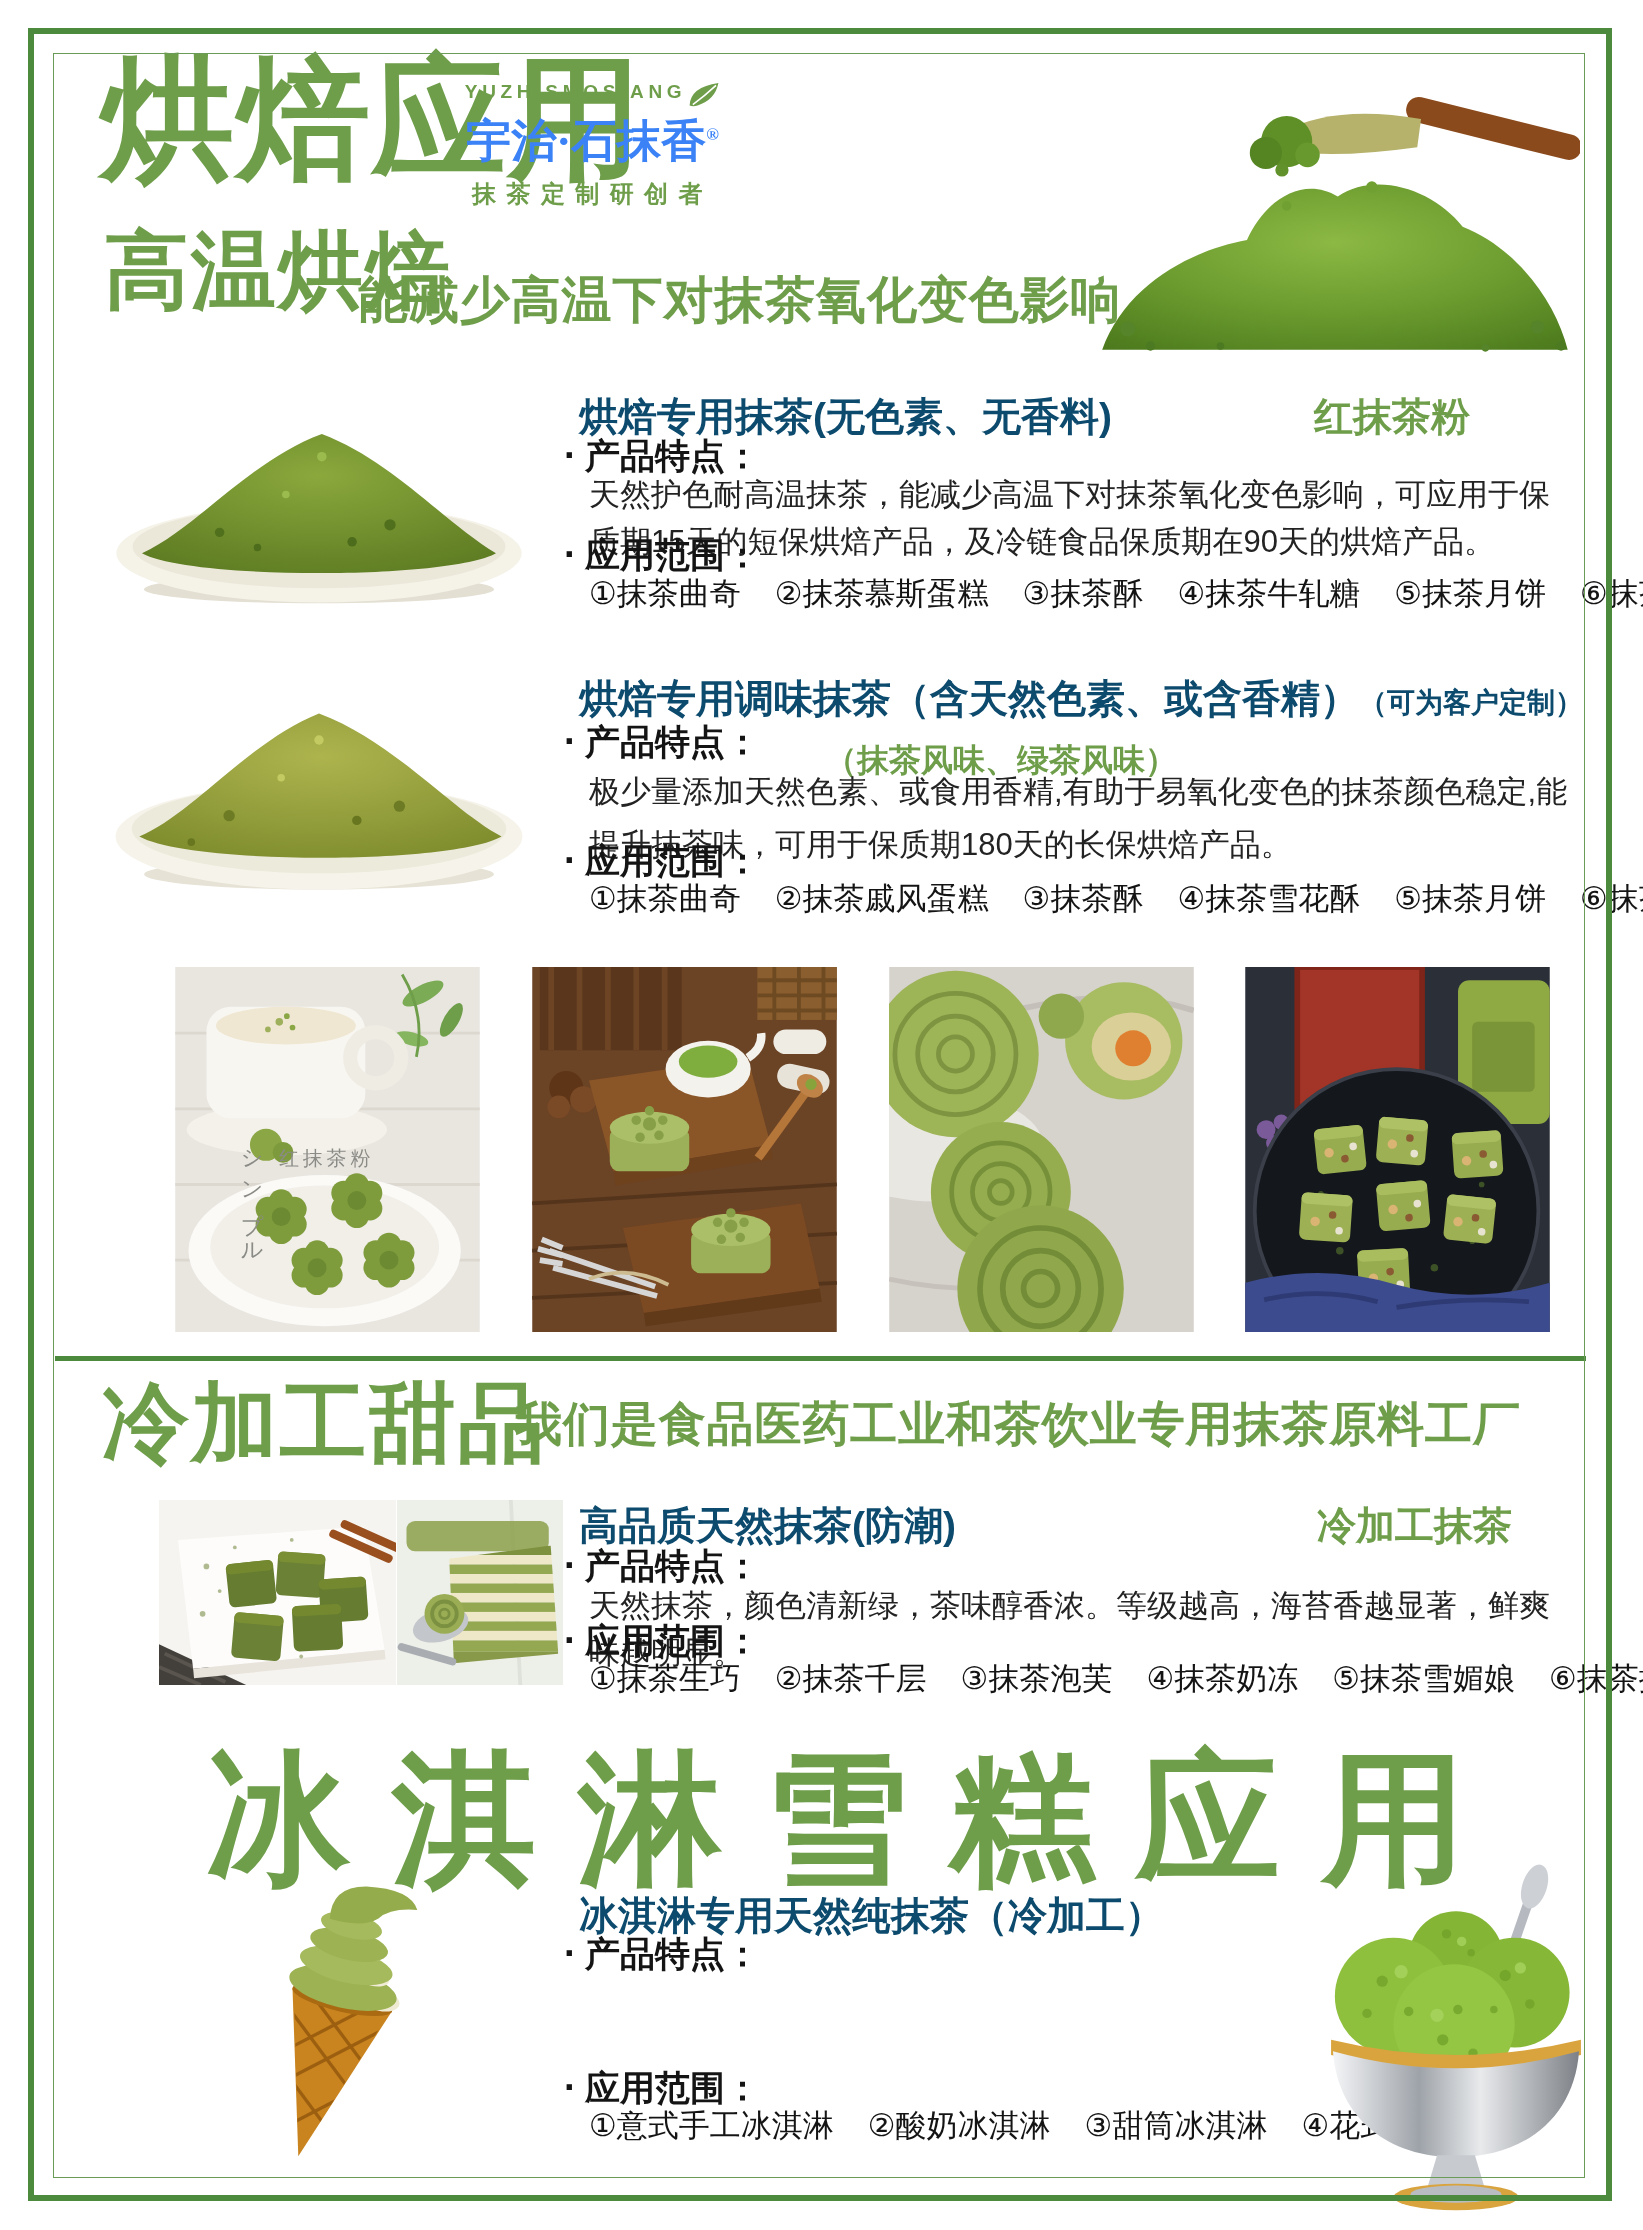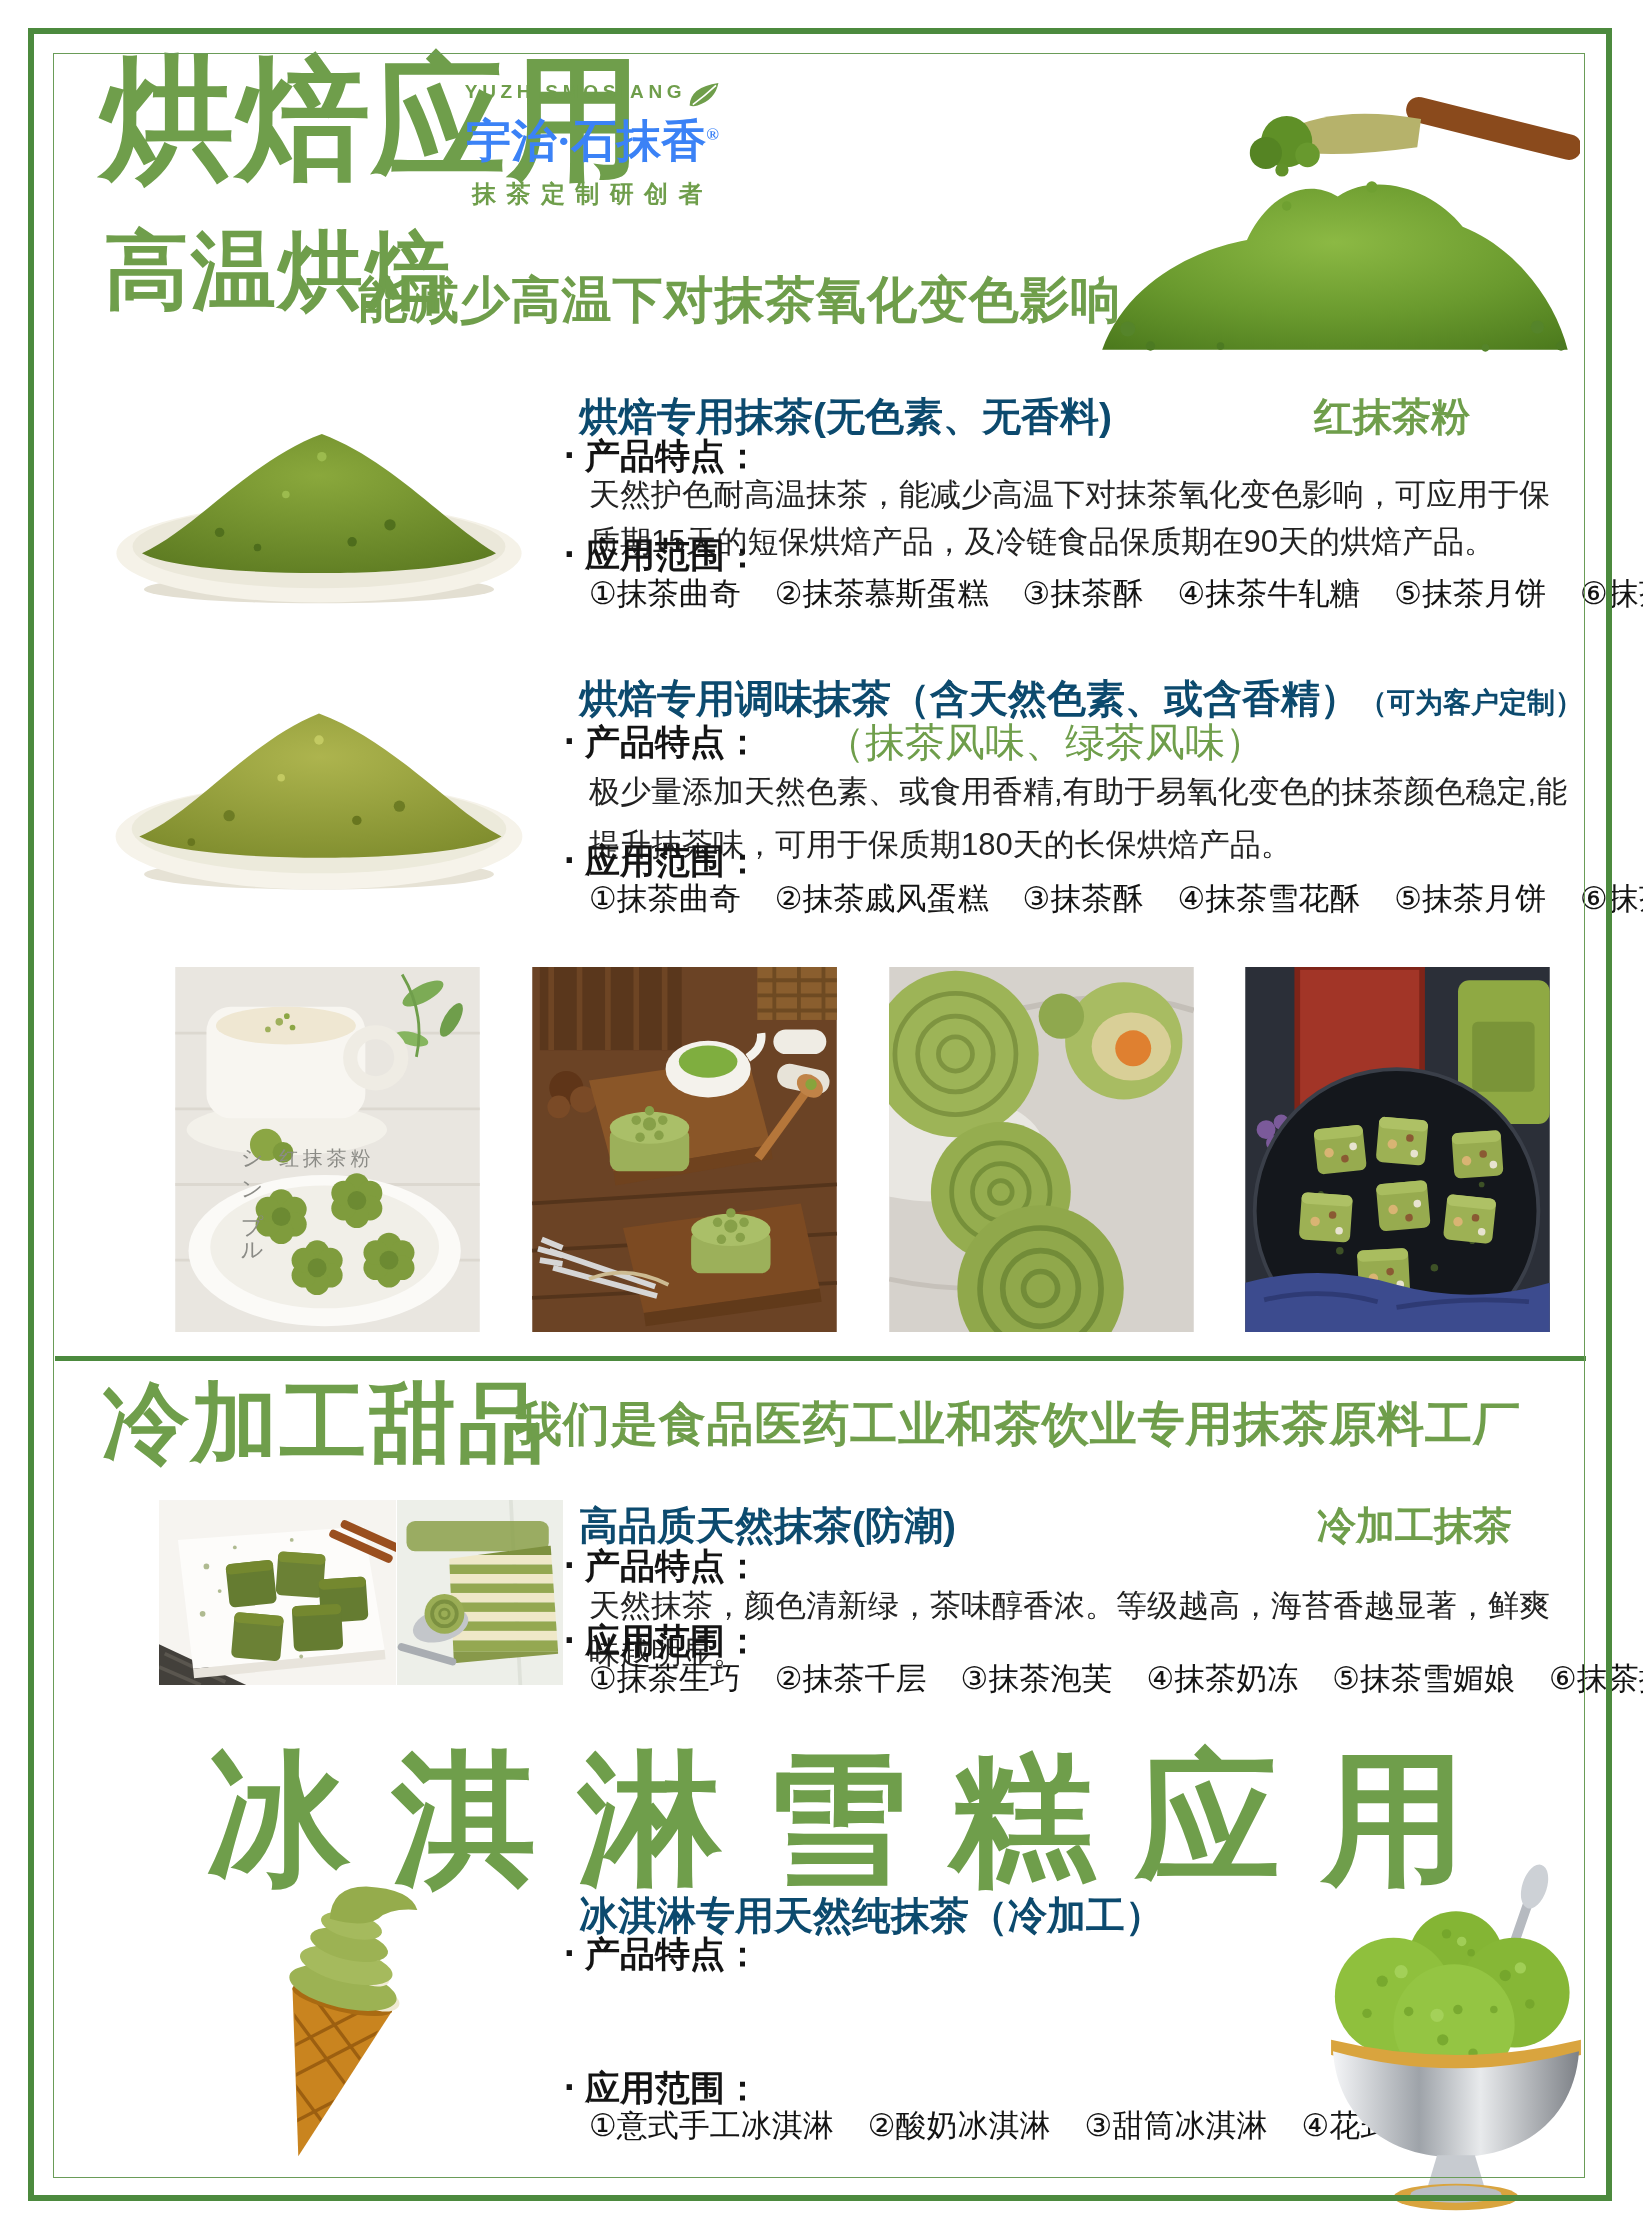--- a/index.html
+++ b/index.html
@@ -19,21 +19,21 @@
   .logo-reg{font-size:17px;vertical-align:super;}
   .logo-slogan{font-size:24px;letter-spacing:10.4px;color:#6f9e4b;font-weight:600;margin-top:7.6px;white-space:nowrap;}
   .sec-h{font-size:39px;font-weight:800;color:#0c4a6e;white-space:nowrap;}
   .sec-h .note{font-size:28px;font-weight:800;}
   .side-label{font-size:39px;font-weight:800;color:#6f9e4b;white-space:nowrap;}
   .lbl{font-size:35px;font-weight:800;color:#141414;white-space:nowrap;}
   .lbl .dot{display:inline-block;width:21px;font-size:38px;color:#141414;}
   .bodytxt{font-size:31px;line-height:1.52;color:#232323;margin:0;}
   .items{font-size:31px;color:#141414;white-space:nowrap;}
   .items span{margin-right:34px;}
-  .flavor-note{font-size:40px;font-weight:400;color:#6f9e4b;white-space:nowrap;}
+  .flavor-note{font-size:32px;font-weight:700;color:#6f9e4b;white-space:nowrap;margin-top:24px;}
   .divider{left:55px;top:1356px;width:1531px;height:4.7px;background:#4c8a3e;}
   .cold-title{left:102px;top:1365px;font-size:87px;font-weight:900;letter-spacing:1.9px;}
   .cold-tagline{left:515px;top:1393px;font-size:47px;font-weight:800;letter-spacing:0.9px;}
   .ice-title{left:206px;top:1724px;font-size:144px;font-weight:900;letter-spacing:42px;white-space:nowrap;}
   .photo{position:absolute;overflow:hidden;}
   .vtext{position:absolute;writing-mode:vertical-rl;color:#8b8b86;letter-spacing:5.7px;}
   svg{display:block;}
 </style>
 </head>
 <body>

